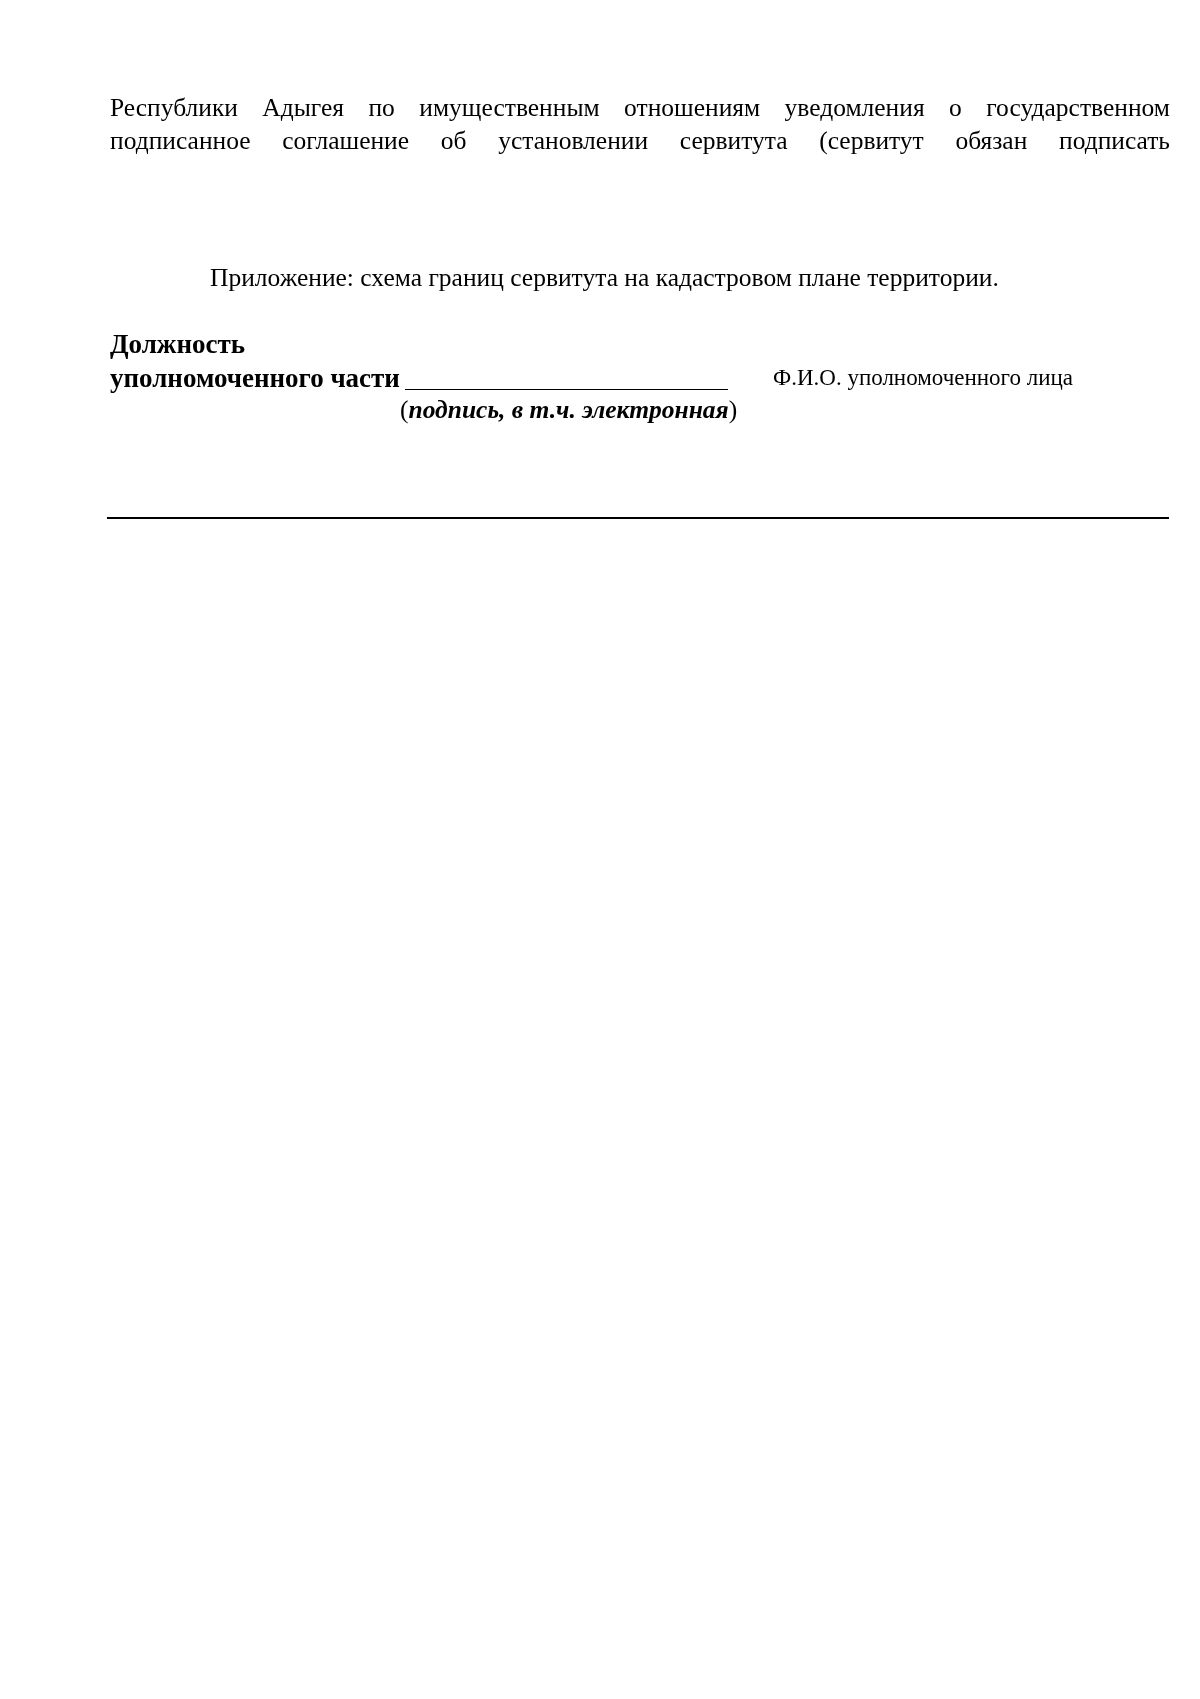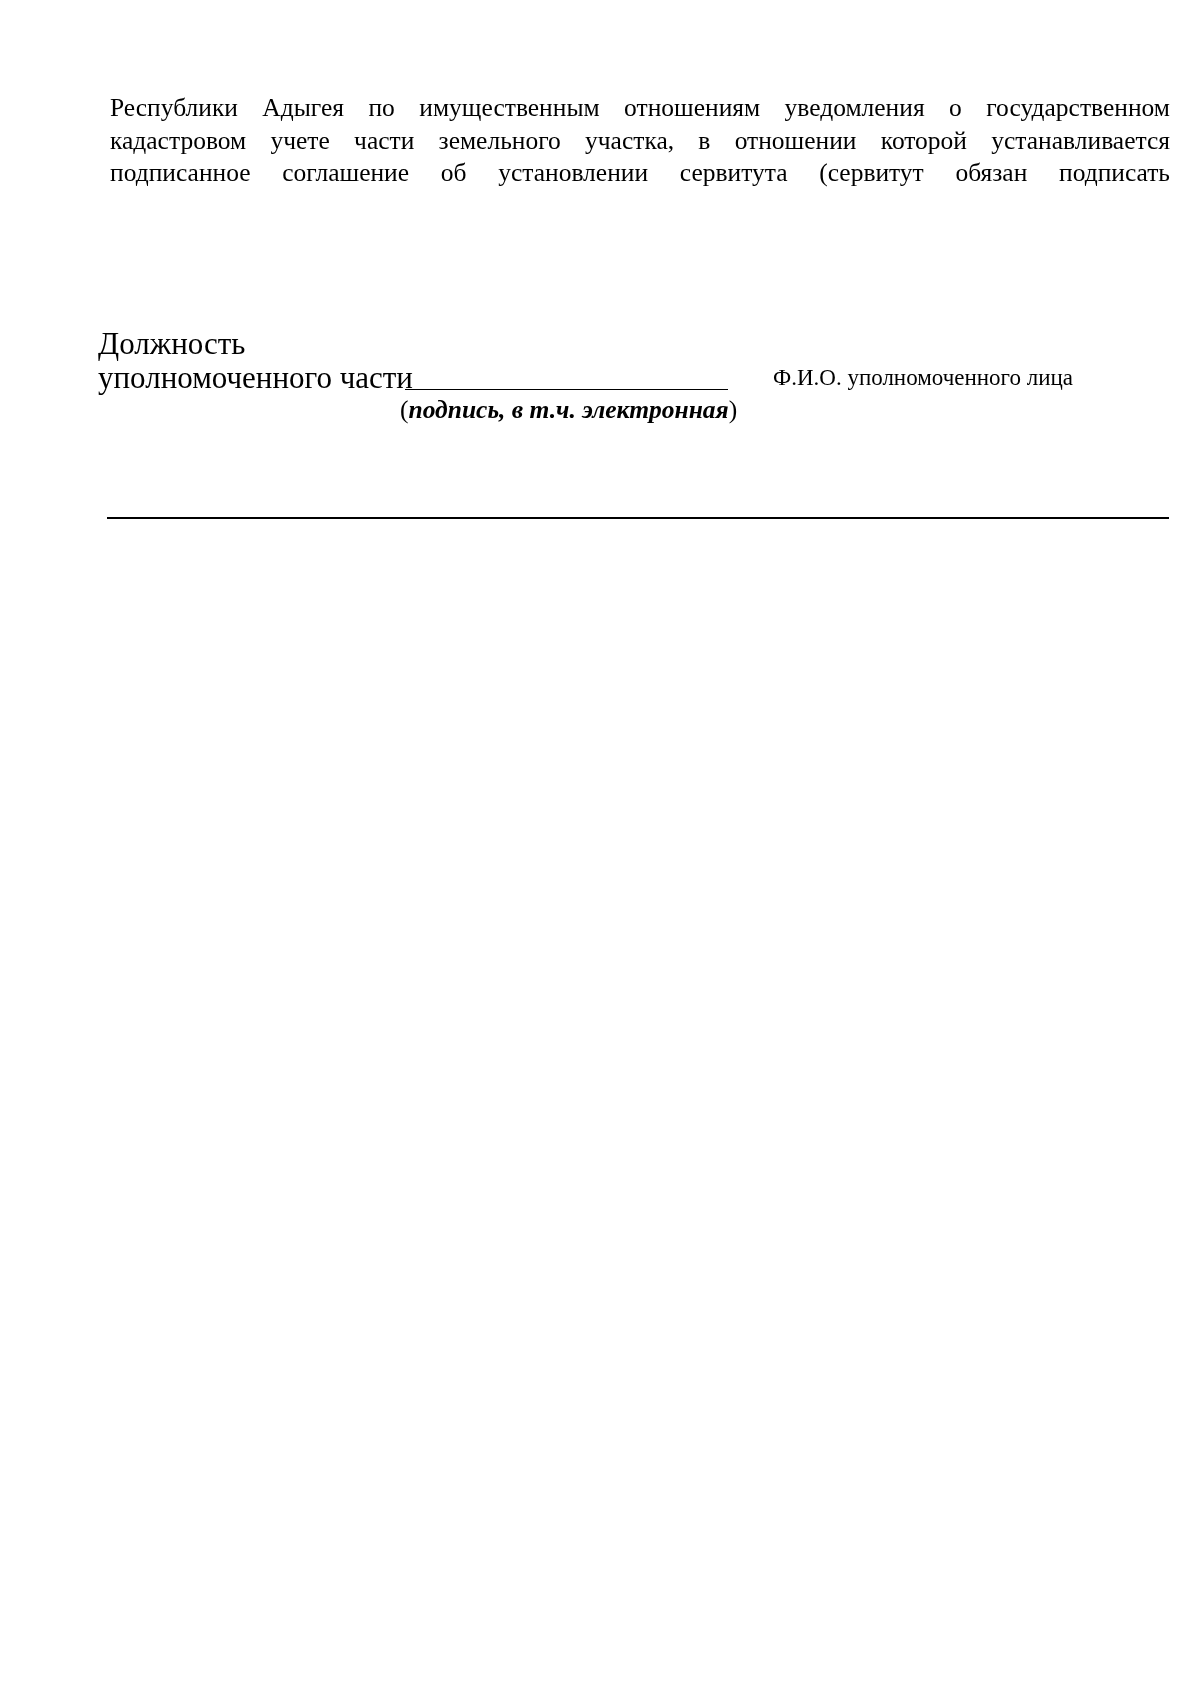--- a/index.html
+++ b/index.html
@@ -44,24 +44,25 @@
     .appendix {
       position: absolute;
       left: 210px;
       top: 262px;
       font-size: 25.5px;
       line-height: 32.5px;
       white-space: nowrap;
     }
     .position-label {
       position: absolute;
-      left: 98px;
-      font-size: 31px;
+      left: 110px;
+      font-size: 27px;
       line-height: 32.5px;
       white-space: nowrap;
+      font-weight: bold;
     }
     .sig-line {
       position: absolute;
       left: 405px;
       top: 389px;
       width: 323px;
       height: 0;
       border-top: 1.5px solid #000000;
     }
     .sig-caption {
@@ -99,24 +100,24 @@
       white-space: nowrap;
     }
   </style>
 </head>
 <body>
 
 <div class="page">
 
   <div class="para" style="top:92px;">
     <span class="just-line">Республики Адыгея по имущественным отношениям уведомления о государственном</span>
-    <span class="just-line">кадастровом учете части земельного участка, в отношении которой устанавливается</span>
     <span class="just-line">подписанное соглашение об установлении сервитута (сервитут обязан подписать</span>
   </div>
 
+  <div class="appendix">Приложение: схема границ сервитута на кадастровом плане территории.</div>
 
   <div class="position-label" style="top:328px;">Должность</div>
   <div class="position-label" style="top:362px;">уполномоченного части</div>
 
   <div class="sig-line"></div>
 
   <div class="sig-caption"><span>(</span><span class="it">подпись, в т.ч. электронная</span><span>)</span></div>
 
   <div class="fio">Ф.И.О. уполномоченного лица</div>
 

